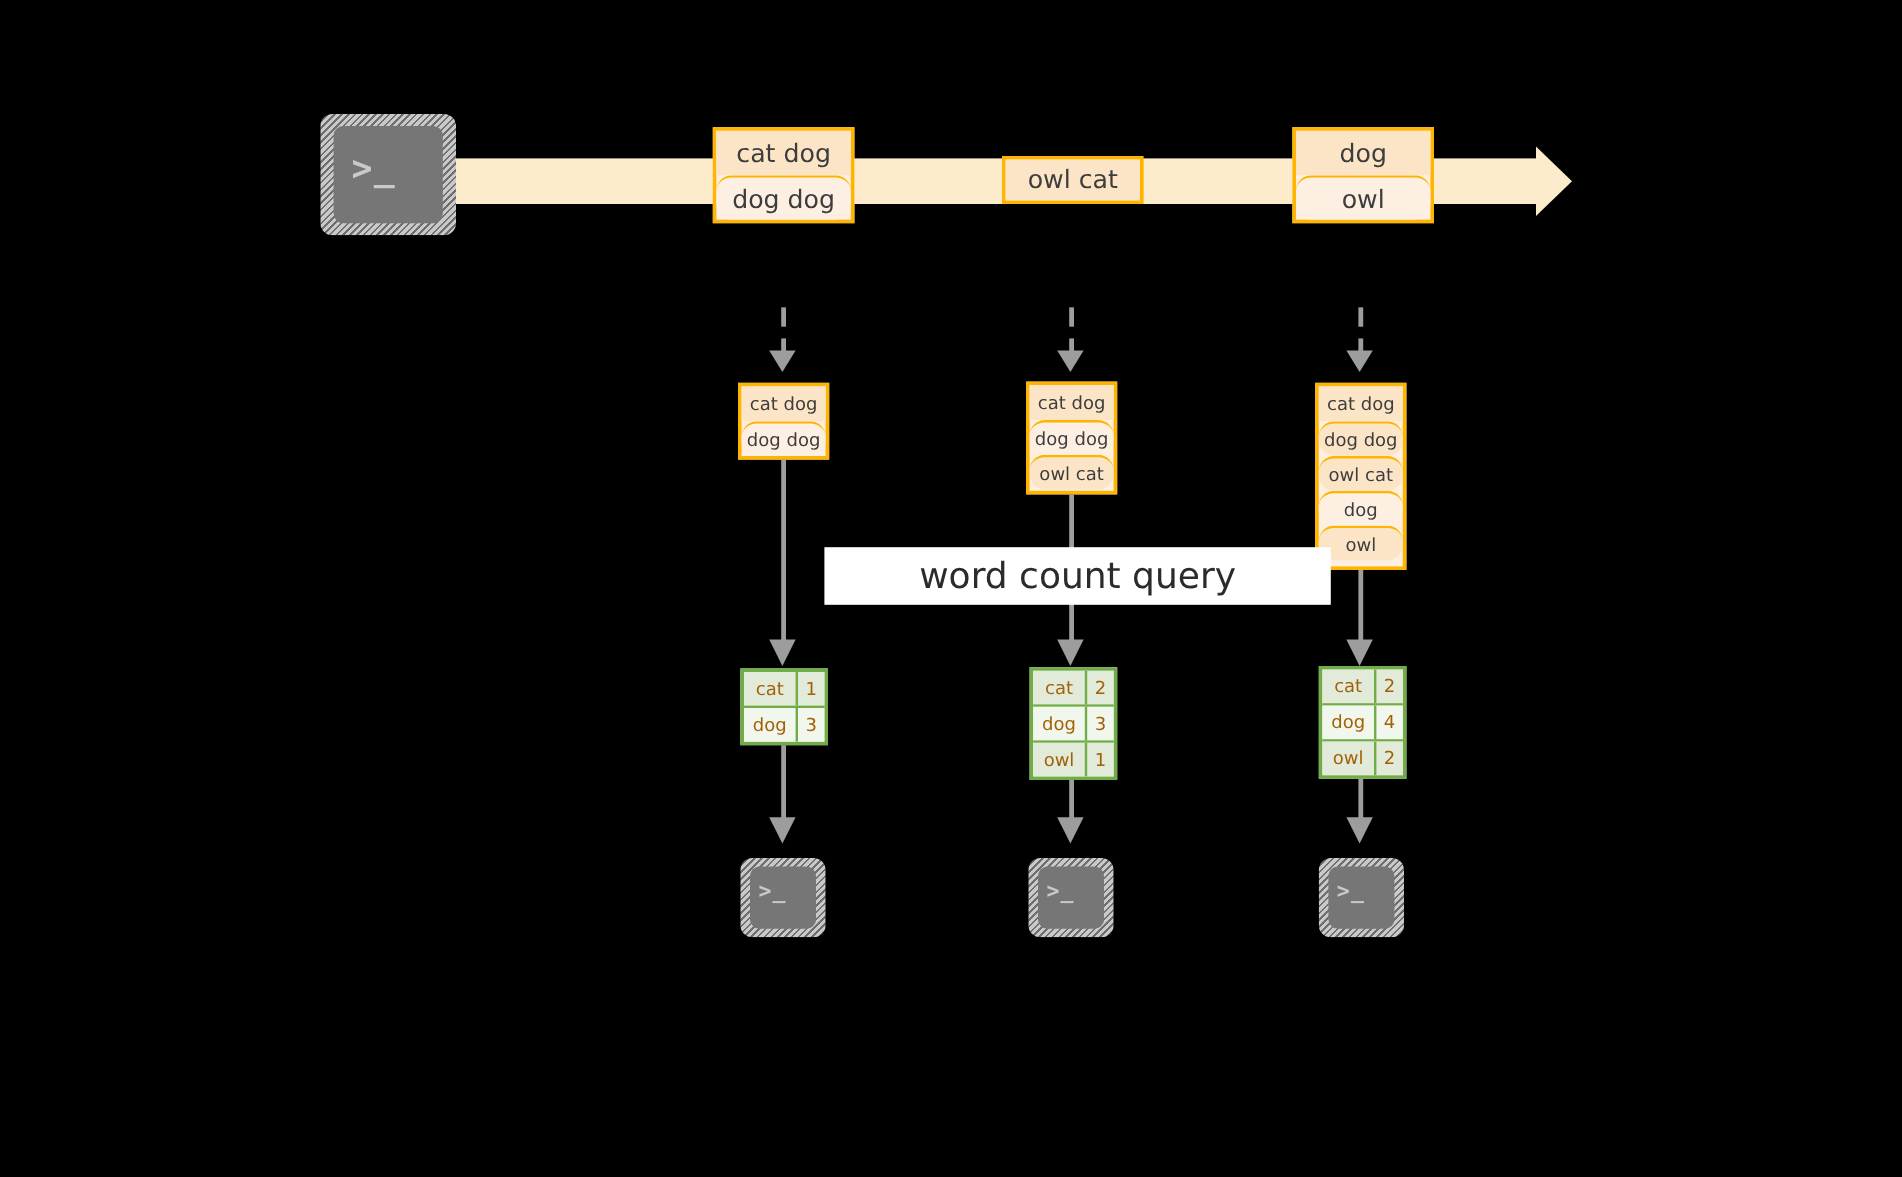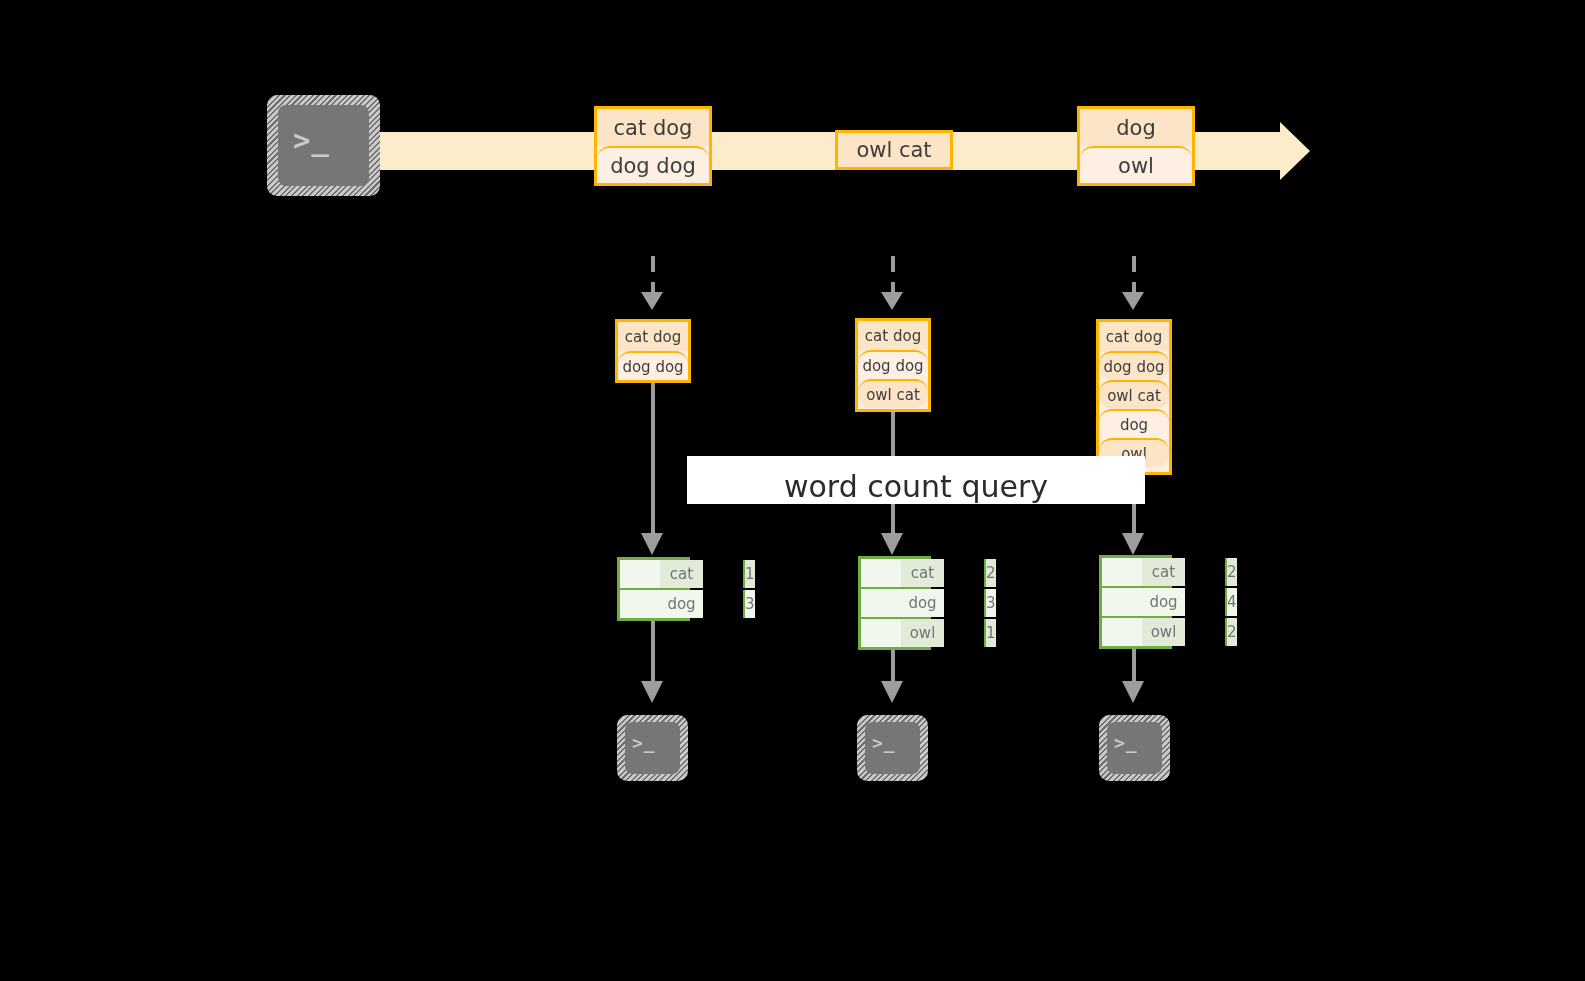--- a/index.html
+++ b/index.html
@@ -97,24 +97,23 @@
     box-sizing: border-box;
     display: flex;
     flex: 1 1 0;
   }
   .gbox .grow + .grow { border-top: 2px solid #70ad47; }
   .gbox .gcell {
     box-sizing: border-box;
     display: flex;
     align-items: center;
     justify-content: center;
-    color: #737373;
+    color: #a16207;
     background: #f2f7ee;
     white-space: nowrap;
-    margin-left: 40px;
   }
   .gbox .gcell.shade { background: #e2ebd9; }
   .gbox .gcell.key { flex: 0 0 auto; }
   .gbox .gcell.val { flex: 1 1 auto; border-left: 2px solid #70ad47; }
 
   
   .vline {
     position: absolute;
     width: 4px;
     background: #9d9d9d;
@@ -204,21 +203,21 @@
 
   <div class="vline" style="left:651px; top:383px; height:154px;"></div>
   <div class="vhead" style="left:641px; top:533px; border-width:22px 11px 0 11px;"></div>
 
   <div class="vline" style="left:891px; top:412px; height:125px;"></div>
   <div class="vhead" style="left:881px; top:533px; border-width:22px 11px 0 11px;"></div>
 
   <div class="vline" style="left:1132px; top:475px; height:62px;"></div>
   <div class="vhead" style="left:1122px; top:533px; border-width:22px 11px 0 11px;"></div>
 
-  <div class="banner" style="left:687px; top:456px; width:458px; height:48px;align-items:flex-end;">
+  <div class="banner" style="left:687px; top:456px; width:422px; height:48px;">
     <span style="font-size:30px;">word count query</span>
   </div>
 
   <div class="gbox" style="left:617px; top:557px; width:73px; height:64px;">
     <div class="grow">
       <div class="gcell key shade" style="width:43px; font-size:15px;">cat</div>
       <div class="gcell val shade" style="font-size:15px;">1</div>
     </div>
     <div class="grow">
       <div class="gcell key" style="width:43px; font-size:15px;">dog</div>

